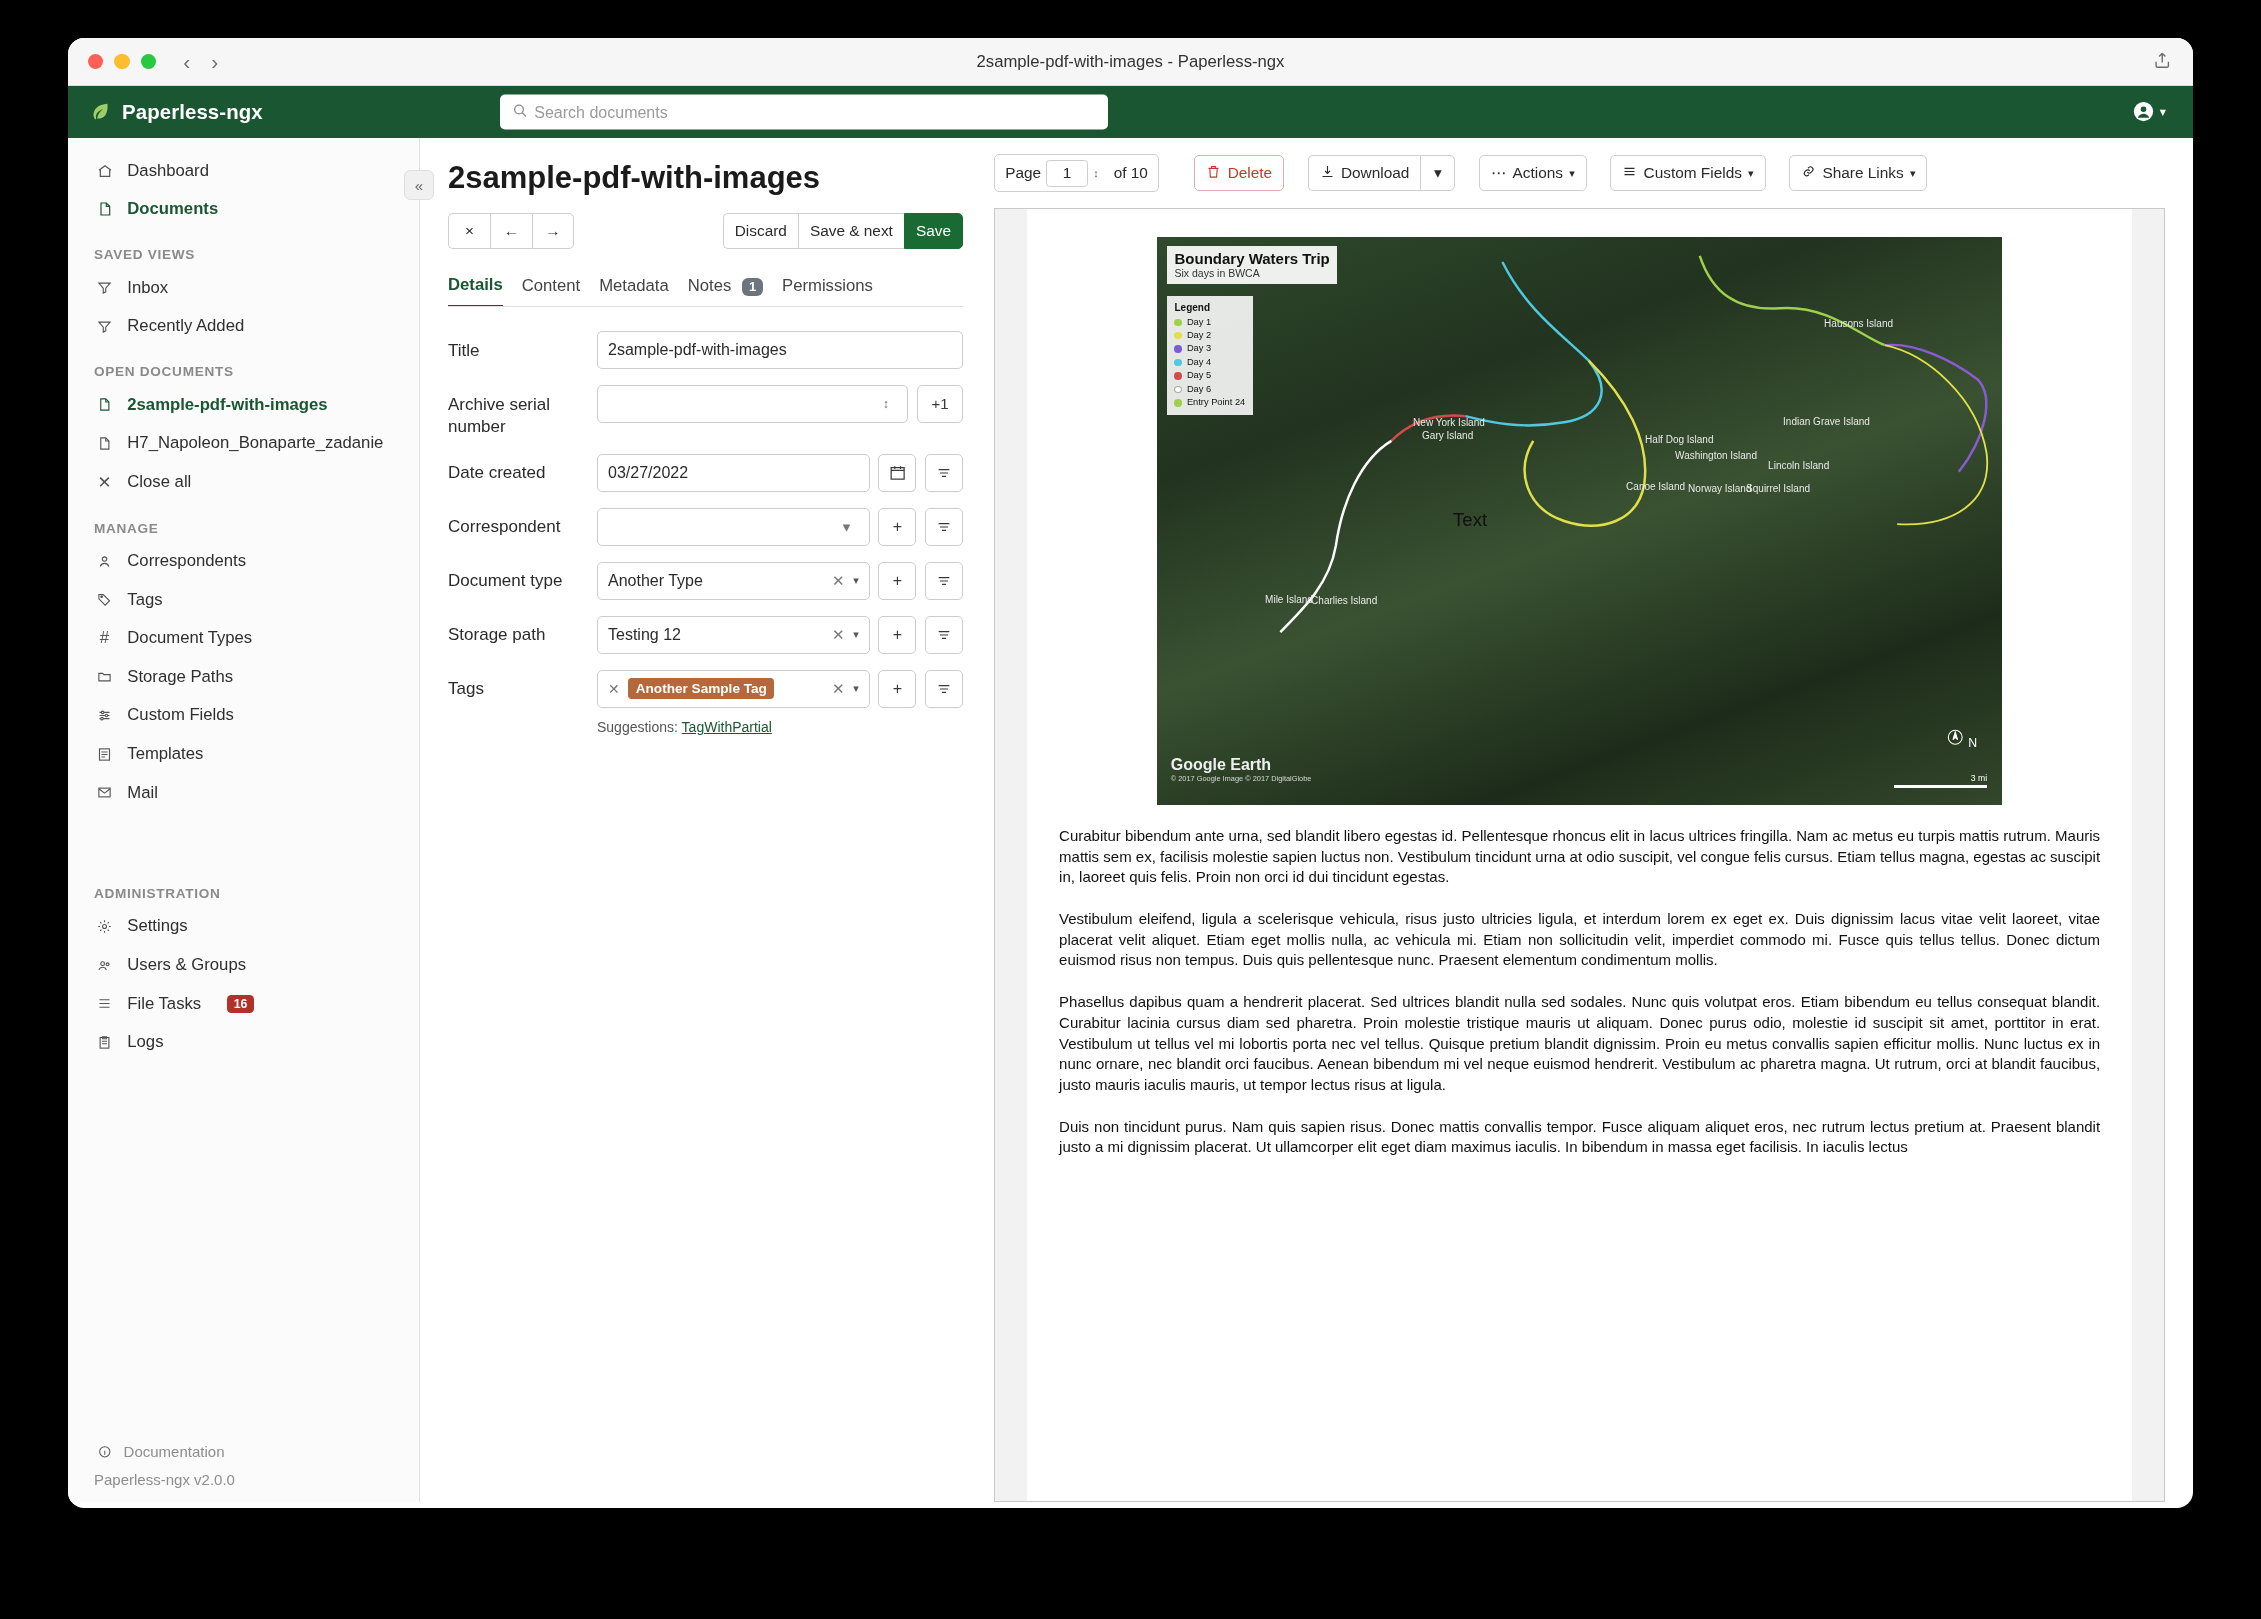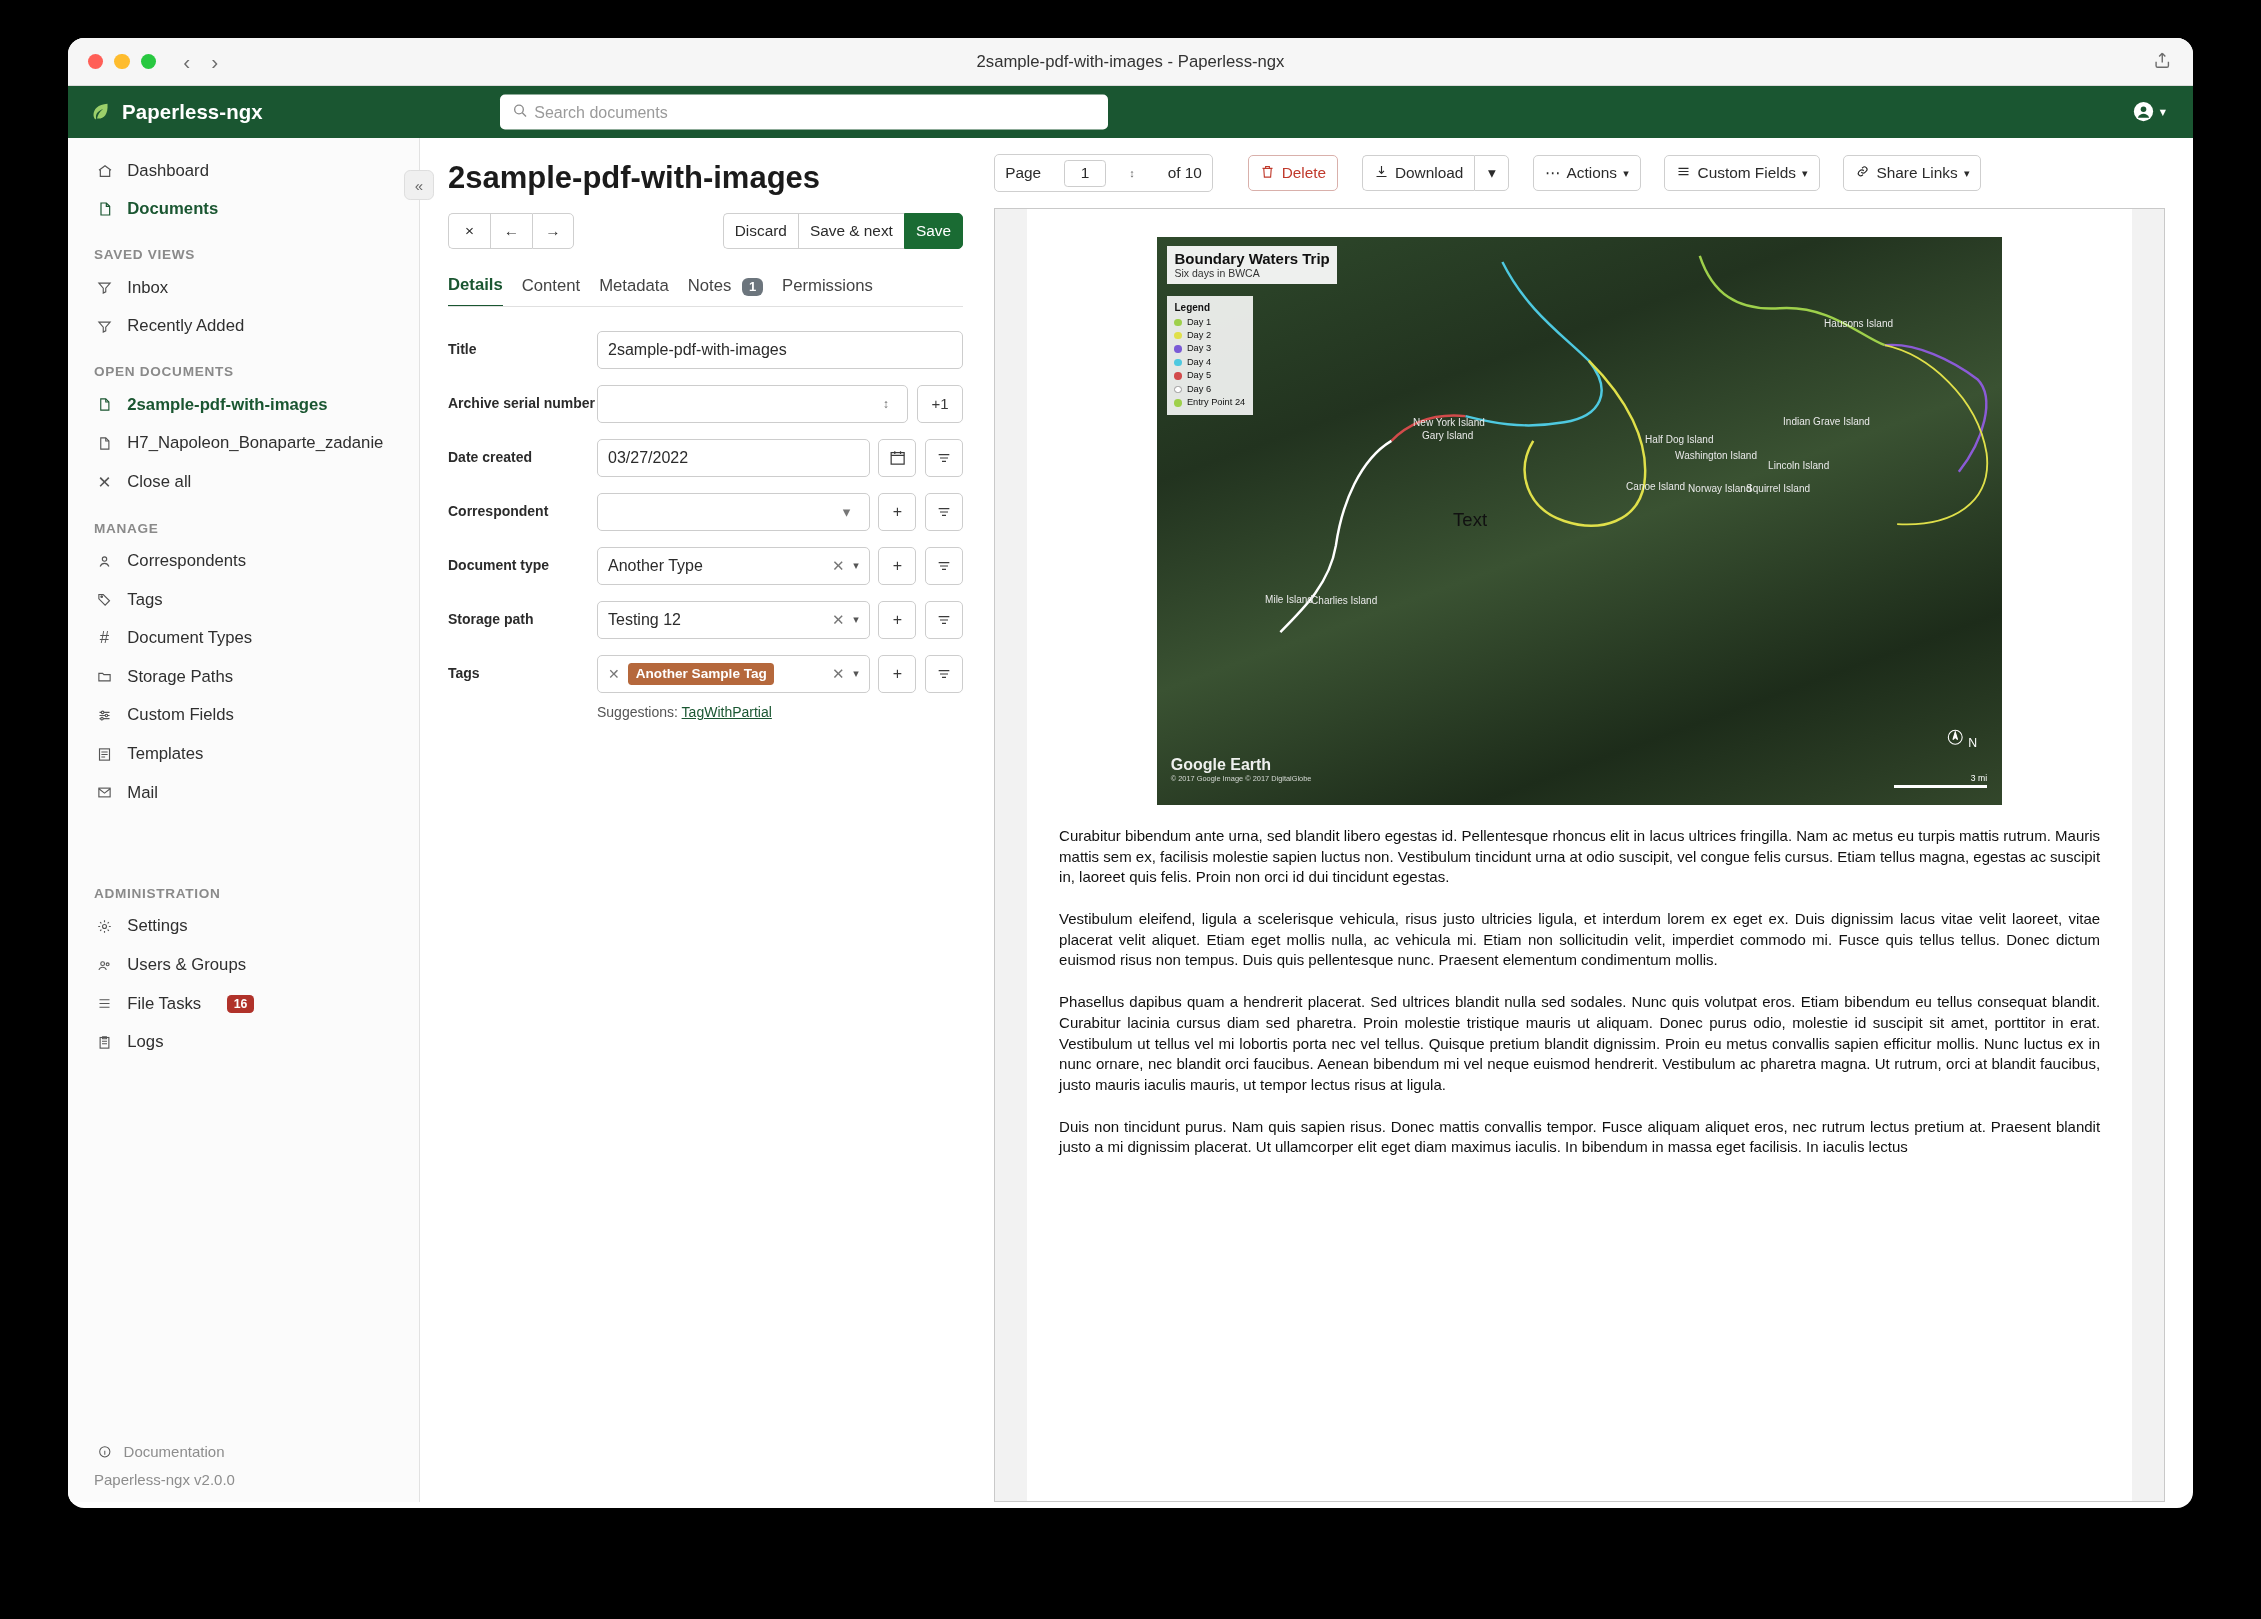--- a/index.html
+++ b/index.html
@@ -124,21 +124,21 @@
     font-size: 16.7px; color: #444; text-align: center;
   }
   .tab { padding-bottom: 10px; }
   .tab.active { color: #1a5631; font-weight: 600; border-bottom: 1.9px solid #1a5631; }
   .badge-gray {
     background: #6c757d; color: #fff; border-radius: 6.2px;
     font-size: 13px; padding: 1.2px 6.8px; margin-left: 6.2px; font-weight: 700;
   }
   .form { margin-top: 23.5px; }
   .frow { display: flex; align-items: flex-start; margin-bottom: 16px; }
-  .flabel { width: 149px; font-size: 14px; color: #2b2b2b; padding-top: 8.6px; line-height: 1.3; font-weight: bold; }
+  .flabel { width: 149px; font-size: 17px; color: #2b2b2b; padding-top: 8.6px; line-height: 1.3; }
   .fctl { flex: 1; display: flex; gap: 8.6px; }
   .input {
     flex: 1; height: 38px;
     border: 0.6px solid #cdcdcd; border-radius: 5px;
     background: #fff; display: flex; align-items: center;
     padding: 0 10px; font-size: 16px; color: #2b2b2b;
     position: relative;
   }
   .input .clear { margin-left: auto; color: #777; font-size: 15px; padding-right: 8.6px; }
   .input .caret { color: #555; font-size: 11px; }
@@ -151,21 +151,21 @@
   .tag-chip {
     background: #b5683c; color: #fff; font-size: 13.6px; font-weight: 700;
     border-radius: 3.7px; padding: 3.1px 7.4px; margin-left: 8.6px;
   }
   .suggest { margin-left: 149px; font-size: 14px; color: #555; margin-top: -5px;}
   .suggest a { color: #1a5631; text-decoration: underline; }
   
   .preview { flex: 1; padding: 16px 28px 0 6.2px; display: flex; flex-direction: column; }
   .preview-top { display: flex; align-items: center; gap: 8.6px; }
   .page-box {
-    display: flex; align-items: center; gap: 23px;
+    display: flex; align-items: center; gap: 5px;
     border: 0.6px solid #cfcfcf; border-radius: 5px; background:#fff;
     height: 38px; padding: 0 10px; font-size: 15.4px; color: #2b2b2b;
   }
   .page-num {
     width: 42px; height: 27px; border: 0.6px solid #cdcdcd; border-radius: 3.7px;
     display: flex; align-items: center; justify-content: center; font-size: 15.4px;
   }
   .danger { color: #c0392b; border-color: #d9b0ab; }
   .viewer {
     margin-top: 16px; flex: 1;

